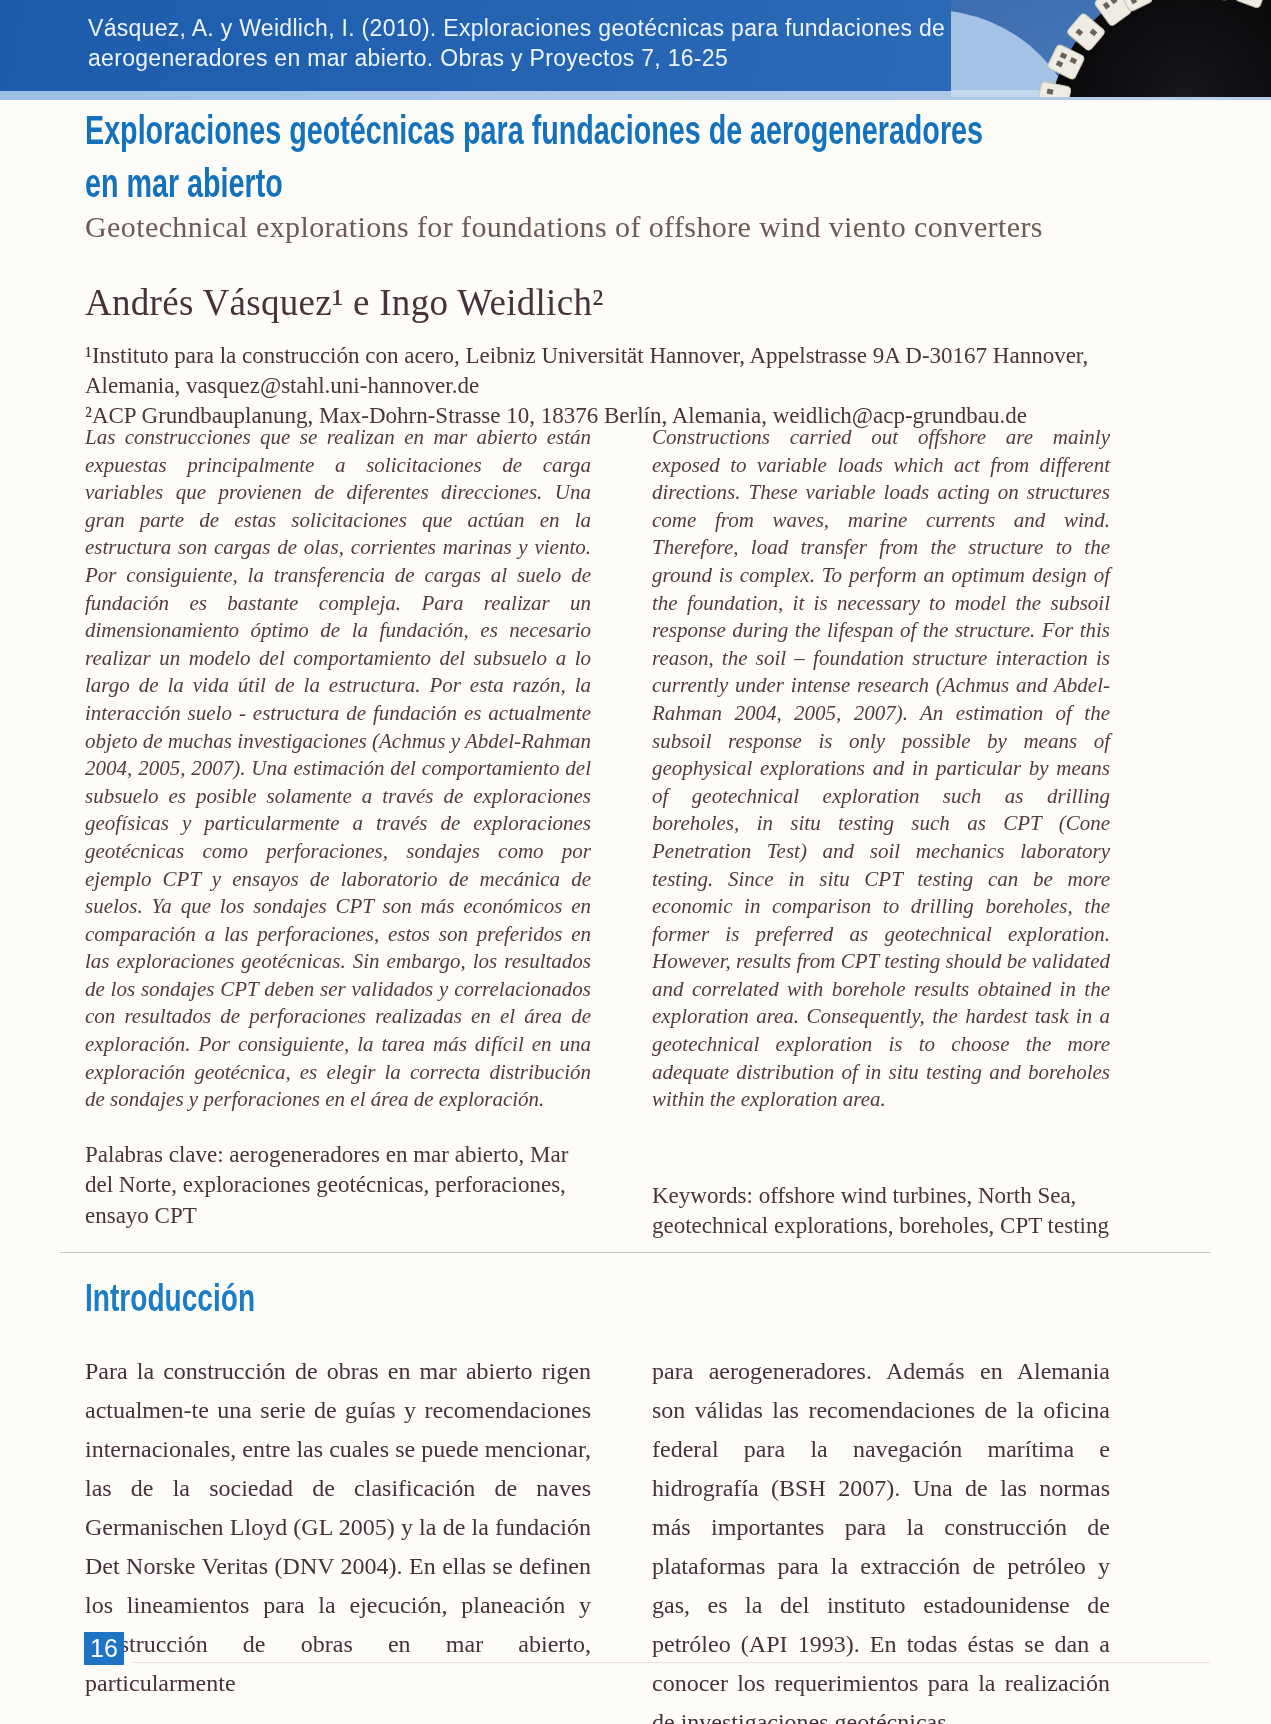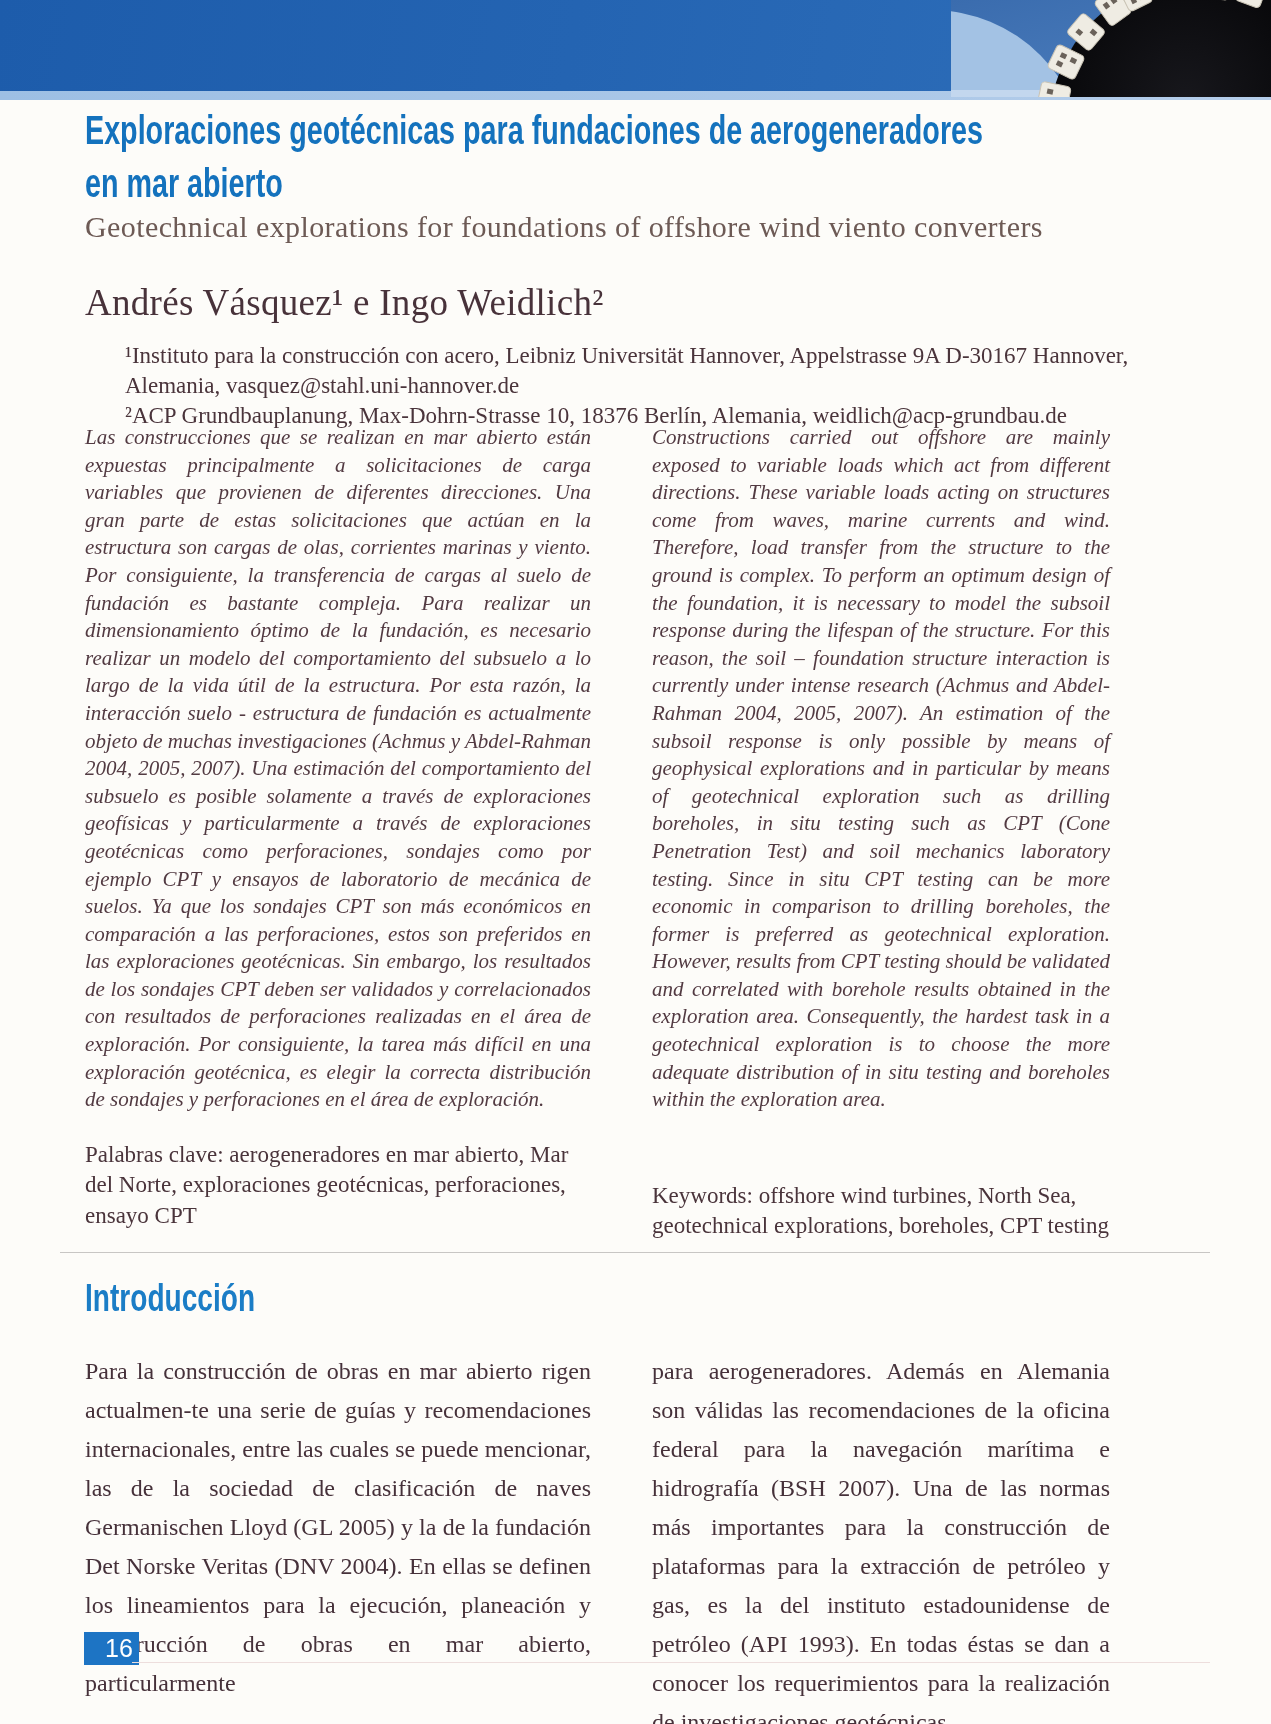--- a/index.html
+++ b/index.html
@@ -48,21 +48,21 @@
   .dates {
     position:absolute; top:240px; right:168px;
     font-size:23px; line-height:30px; text-align:right; color:#4f3a40;
   }
   .authors {
     position:absolute; top:281px; left:85px;
     font-size:37px; color:#48323a; letter-spacing:0.3px;
   }
   .affils {
     position:absolute; top:341px; left:85px; width:1032px;
-    font-size:23px; line-height:30px; color:#4a343b;margin-left:40px;
+    font-size:23px; line-height:30px; color:#4a343b;
   }
 
   
   .col-left  { position:absolute; left:85px;  width:506px; }
   .col-right { position:absolute; left:652px; width:458px; }
   .abs-top { top:424px; }
   .abstract {
     font-style:italic; font-size:21px; line-height:27.6px;
     text-align:justify; color:#523a42; margin:0;
   }
@@ -87,35 +87,39 @@
     font-size:24px; line-height:39px; text-align:justify;
     color:#46313a; margin:0;
   }
 
   
   .page-badge {
     position:absolute; top:1632px; left:84px;
     width:40px; height:33px;
     background:#1d74c4;
     color:#ffffff; font-family:"Liberation Sans", sans-serif;
-    font-size:25px; line-height:33px; text-align:center;padding-left:15px;
+    font-size:25px; line-height:33px; text-align:center;
   }
   .scan-line {
     position:absolute; top:1662px; left:132px; width:1078px; height:1px;
     background:#eddedd;
   }
 </style>
 </head>
 <body>
 
 <div class="page">
 
   <div class="band">
     <div class="band-bg"></div>
     <div class="band-strip"></div>
+    <div class="citation">
+      <div>Vásquez, A. y Weidlich, I. (2010). Exploraciones geotécnicas para fundaciones de</div>
+      <div>aerogeneradores en mar abierto. Obras y Proyectos 7, 16-25</div>
+    </div>
 
     <div class="photo">
       <svg width="320" height="97" viewBox="0 0 320 97" xmlns="http://www.w3.org/2000/svg">
         <defs>
           <radialGradient id="drill" cx="45%" cy="40%" r="70%">
             <stop offset="0%" stop-color="#17171c"></stop>
             <stop offset="70%" stop-color="#060608"></stop>
             <stop offset="100%" stop-color="#000000"></stop>
           </radialGradient>
           <linearGradient id="sky" x1="0" y1="0" x2="1" y2="1">

